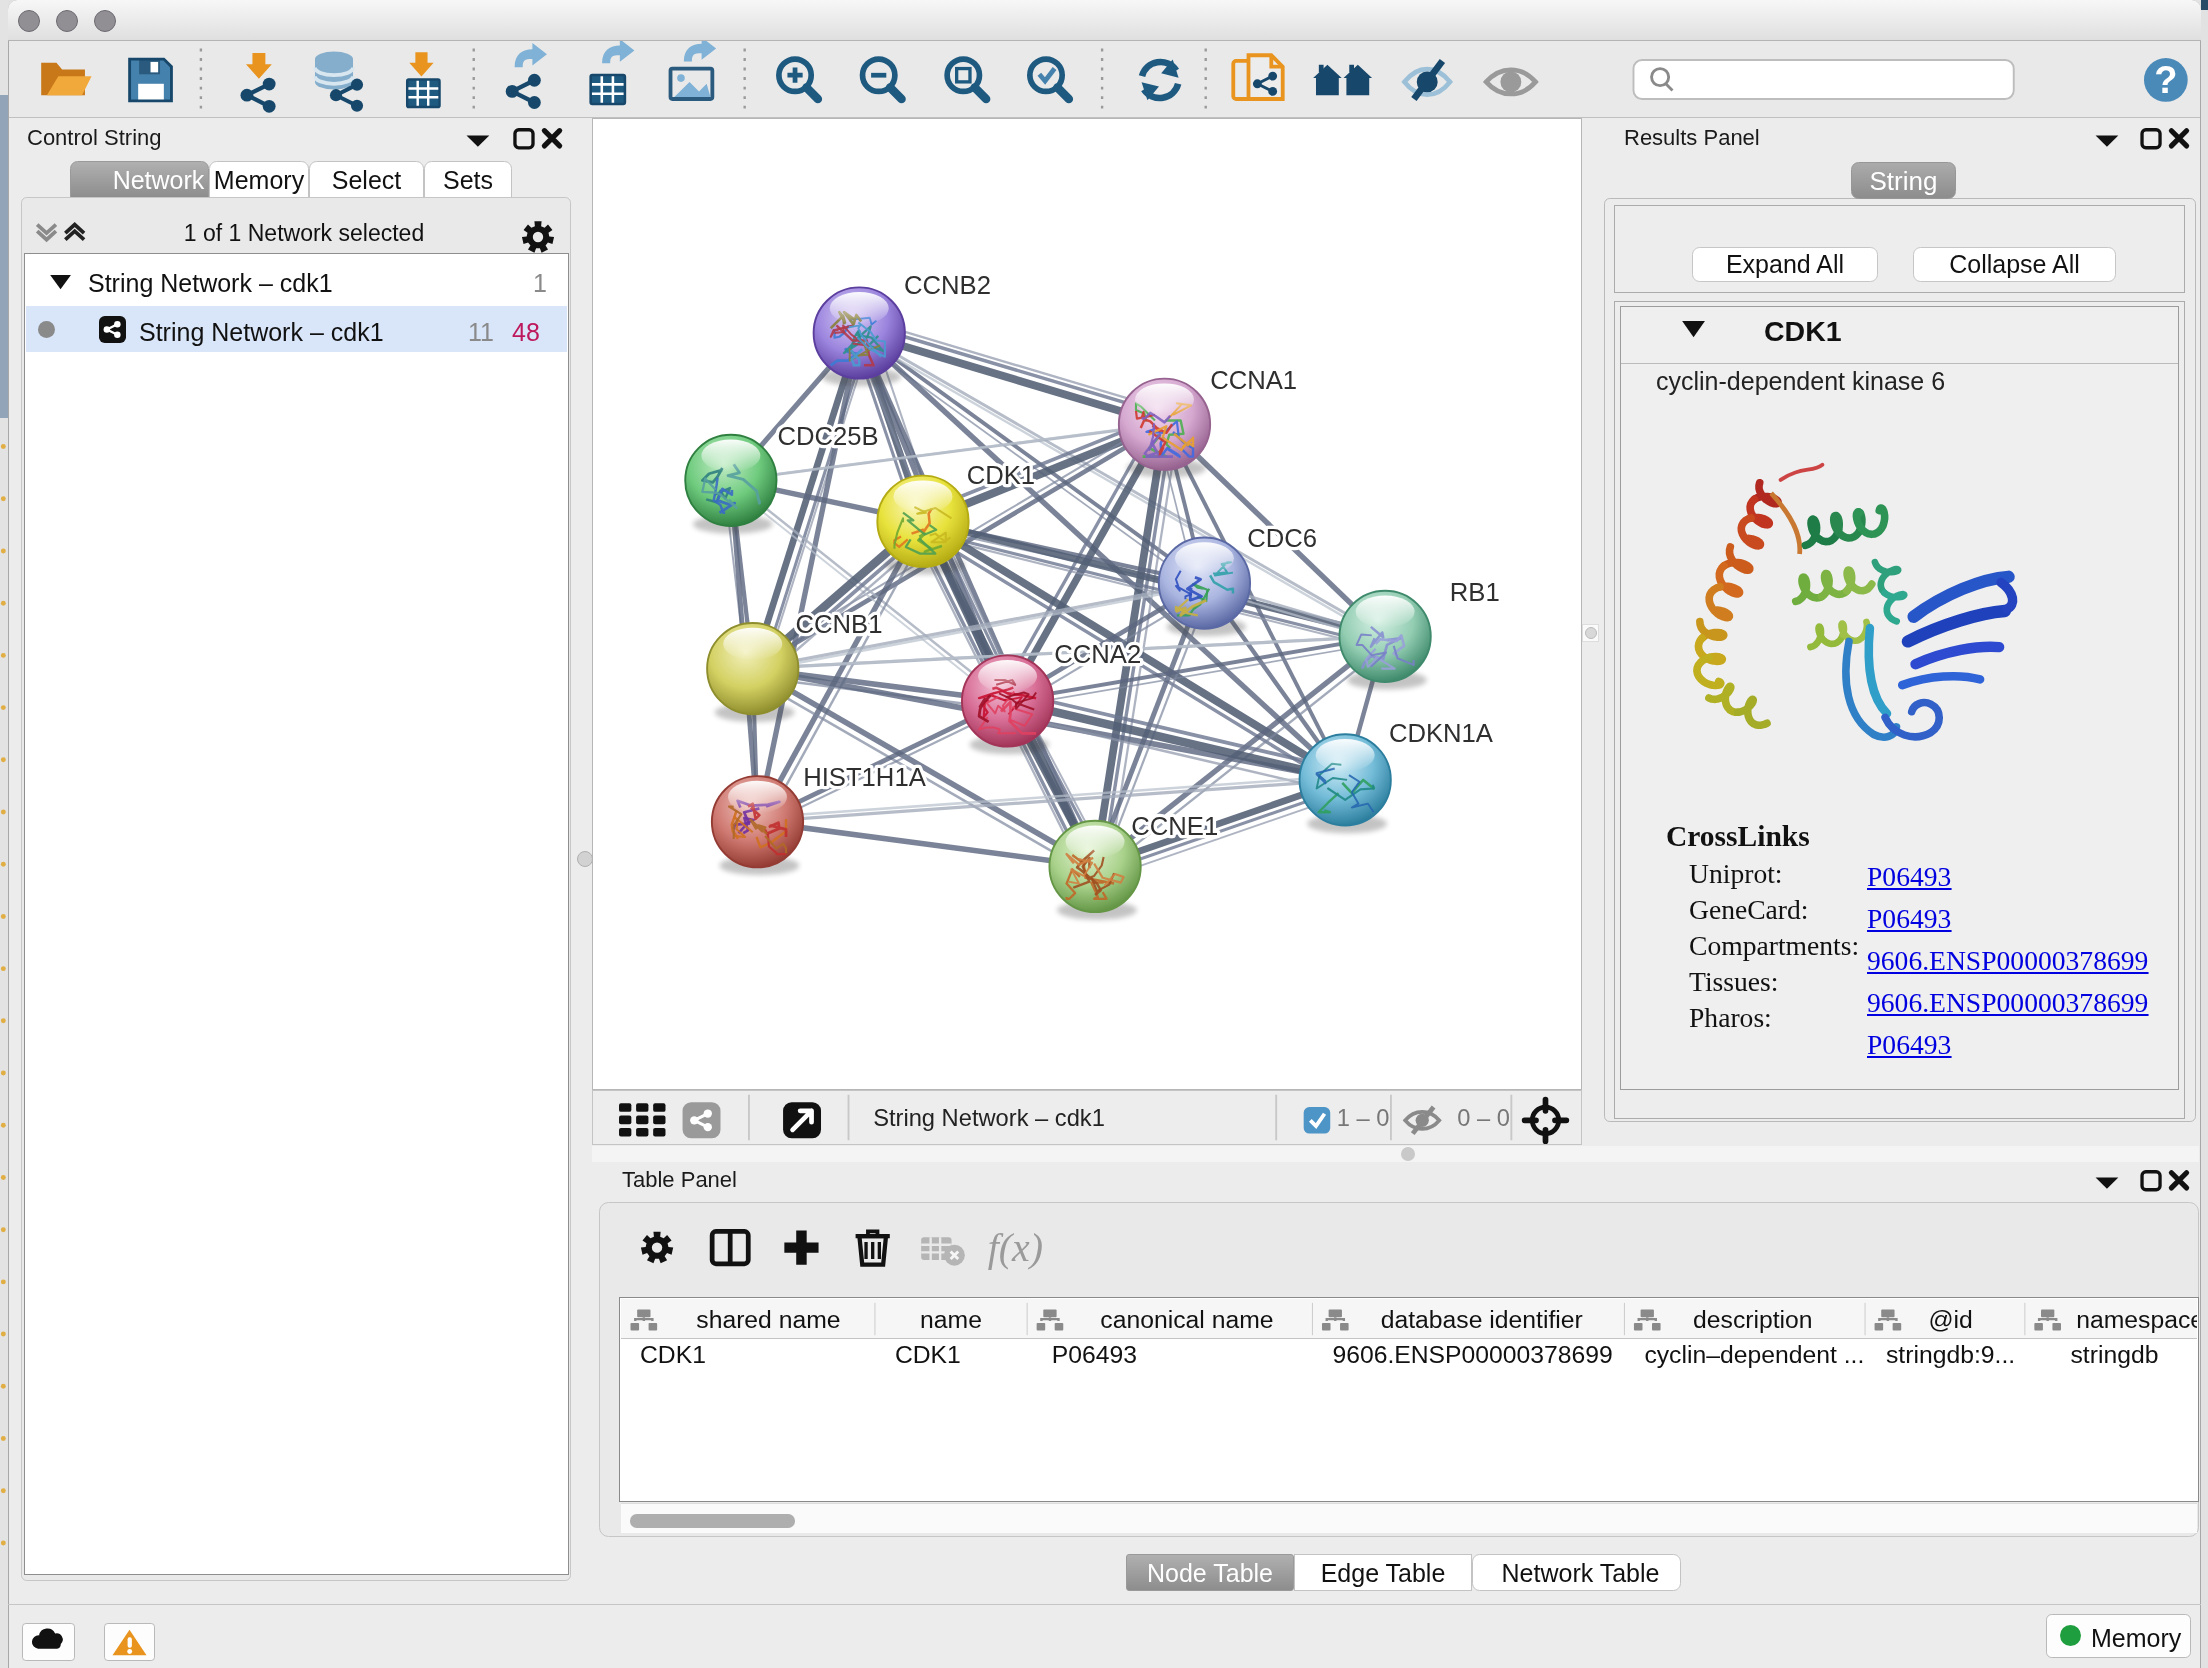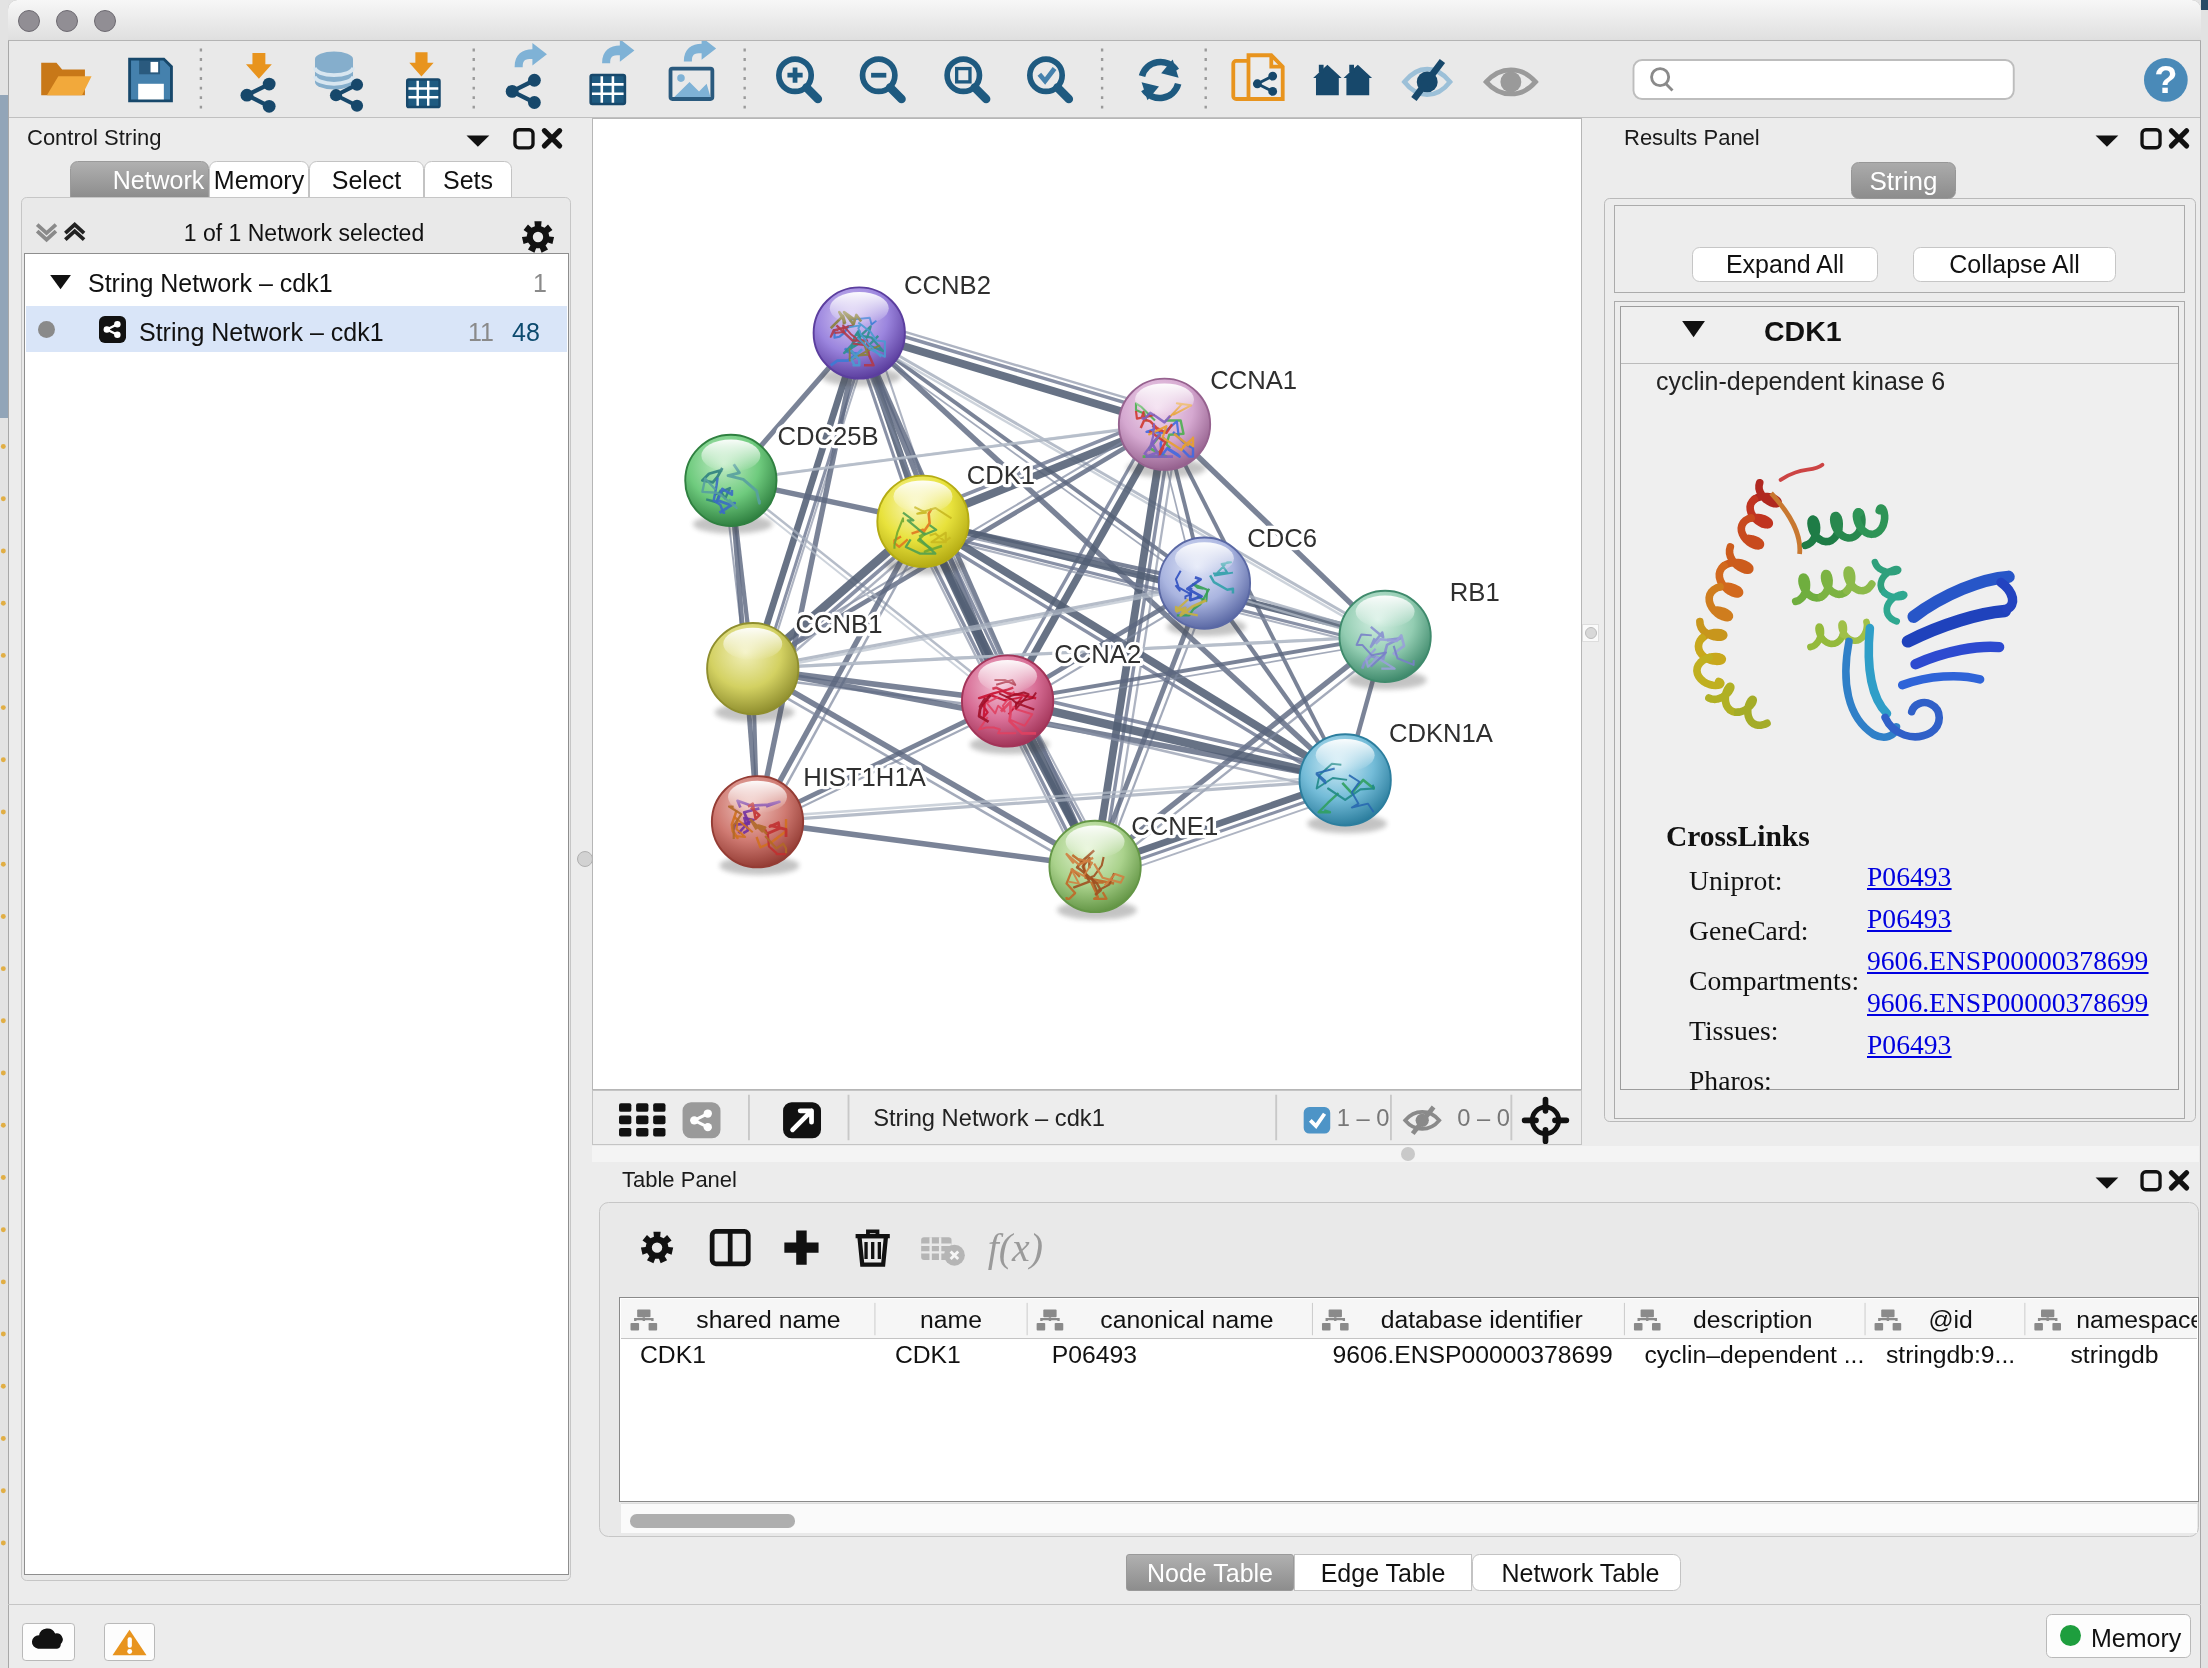--- a/index.html
+++ b/index.html
@@ -231,21 +231,21 @@
   <rect x="0" y="0" width="28" height="28" rx="6" fill="#111"></rect>
   <g transform="translate(14,14) scale(0.42)">
       <circle cx="-14" cy="0" r="8" fill="#fff"></circle>
       <circle cx="12" cy="-13" r="8" fill="#fff"></circle>
       <circle cx="12" cy="13" r="8" fill="#fff"></circle>
       <path d="M-14 0 L12 -13 M-14 0 L12 13" stroke="#fff" stroke-width="6"></path>
     </g>
 </svg>
 <div class="abs" style="left:139px; top:318px; font-size:25px; color:#111;">String Network – cdk1</div>
 <div class="abs" style="left:468px; top:318px; font-size:25px; color:#8a8a8a;">11</div>
-<div class="abs" style="left:512px; top:318px; font-size:25px; color:#0c4a6e;">48</div>
+<div class="abs" style="left:512px; top:318px; font-size:25px; color:#be185d;">48</div>
 
 <div class="abs" style="left:592px; top:118px; width:990px; height:972px; background:#fff; border:1px solid #b6b6b6;">
 <svg width="988" height="970" viewBox="623 125 1039 1020" font-family="Liberation Sans, sans-serif">
 <defs>
 <linearGradient id="gloss" x1="0" y1="0" x2="0" y2="1">
 <stop offset="0" stop-color="#ffffff" stop-opacity="0.95"></stop>
           <stop offset="1" stop-color="#ffffff" stop-opacity="0"></stop>
 </linearGradient>
 <filter id="blur3" x="-50%" y="-50%" width="200%" height="200%">
           <feGaussianBlur stdDeviation="3"></feGaussianBlur>
@@ -673,21 +673,21 @@
 <path d="M222 178 C218 220 224 252 240 268" fill="none" stroke="#2f9ec8" stroke-width="9" stroke-linecap="round"></path>
 <path d="M200 192 C192 234 198 272 226 290 C238 296 248 292 250 282" fill="none" stroke="#3080c8" stroke-width="8" stroke-linecap="round"></path>
 <path d="M268 166 C300 142 340 126 368 124" fill="none" stroke="#2756c8" stroke-width="13" stroke-linecap="round"></path>
 <path d="M262 192 C298 174 338 162 364 160" fill="none" stroke="#1f42bc" stroke-width="13" stroke-linecap="round"></path>
 <path d="M270 216 C302 202 336 196 358 198" fill="none" stroke="#2d4ad0" stroke-width="11" stroke-linecap="round"></path>
 <path d="M256 238 C284 228 316 226 338 232" fill="none" stroke="#2f64d8" stroke-width="9" stroke-linecap="round"></path>
 <path d="M360 130 C374 140 376 154 366 158" fill="none" stroke="#2343c0" stroke-width="10" stroke-linecap="round"></path>
 <path d="M238 272 C246 290 268 298 286 288 C298 280 298 264 286 258 C278 254 268 258 266 266" fill="none" stroke="#3060c8" stroke-width="8" stroke-linecap="round"></path>
   </svg>
 <div class="abs ser" style="left:1666px; top:820px; font-size:29.5px; font-weight:bold; color:#111;">CrossLinks</div>
-<div class="abs ser" style="left:1689px; top:856px; font-size:27.6px; color:#111; line-height:50px;">
+<div class="abs ser" style="left:1689px; top:856px; font-size:27.6px; color:#111; line-height:36px;">
 Uniprot:<br>GeneCard:<br>Compartments:<br>Tissues:<br>Pharos:
 </div>
 <div class="abs ser" style="left:1867px; top:856px; font-size:27.6px; line-height:42px;">
 <a class="lk" href="#"><u>P06493</u></a><br>
 <a class="lk" href="#"><u>P06493</u></a><br>
 <a class="lk" href="#"><u>9606.ENSP00000378699</u></a><br>
 <a class="lk" href="#"><u>9606.ENSP00000378699</u></a><br>
 <a class="lk" href="#"><u>P06493</u></a>
 </div>
 

